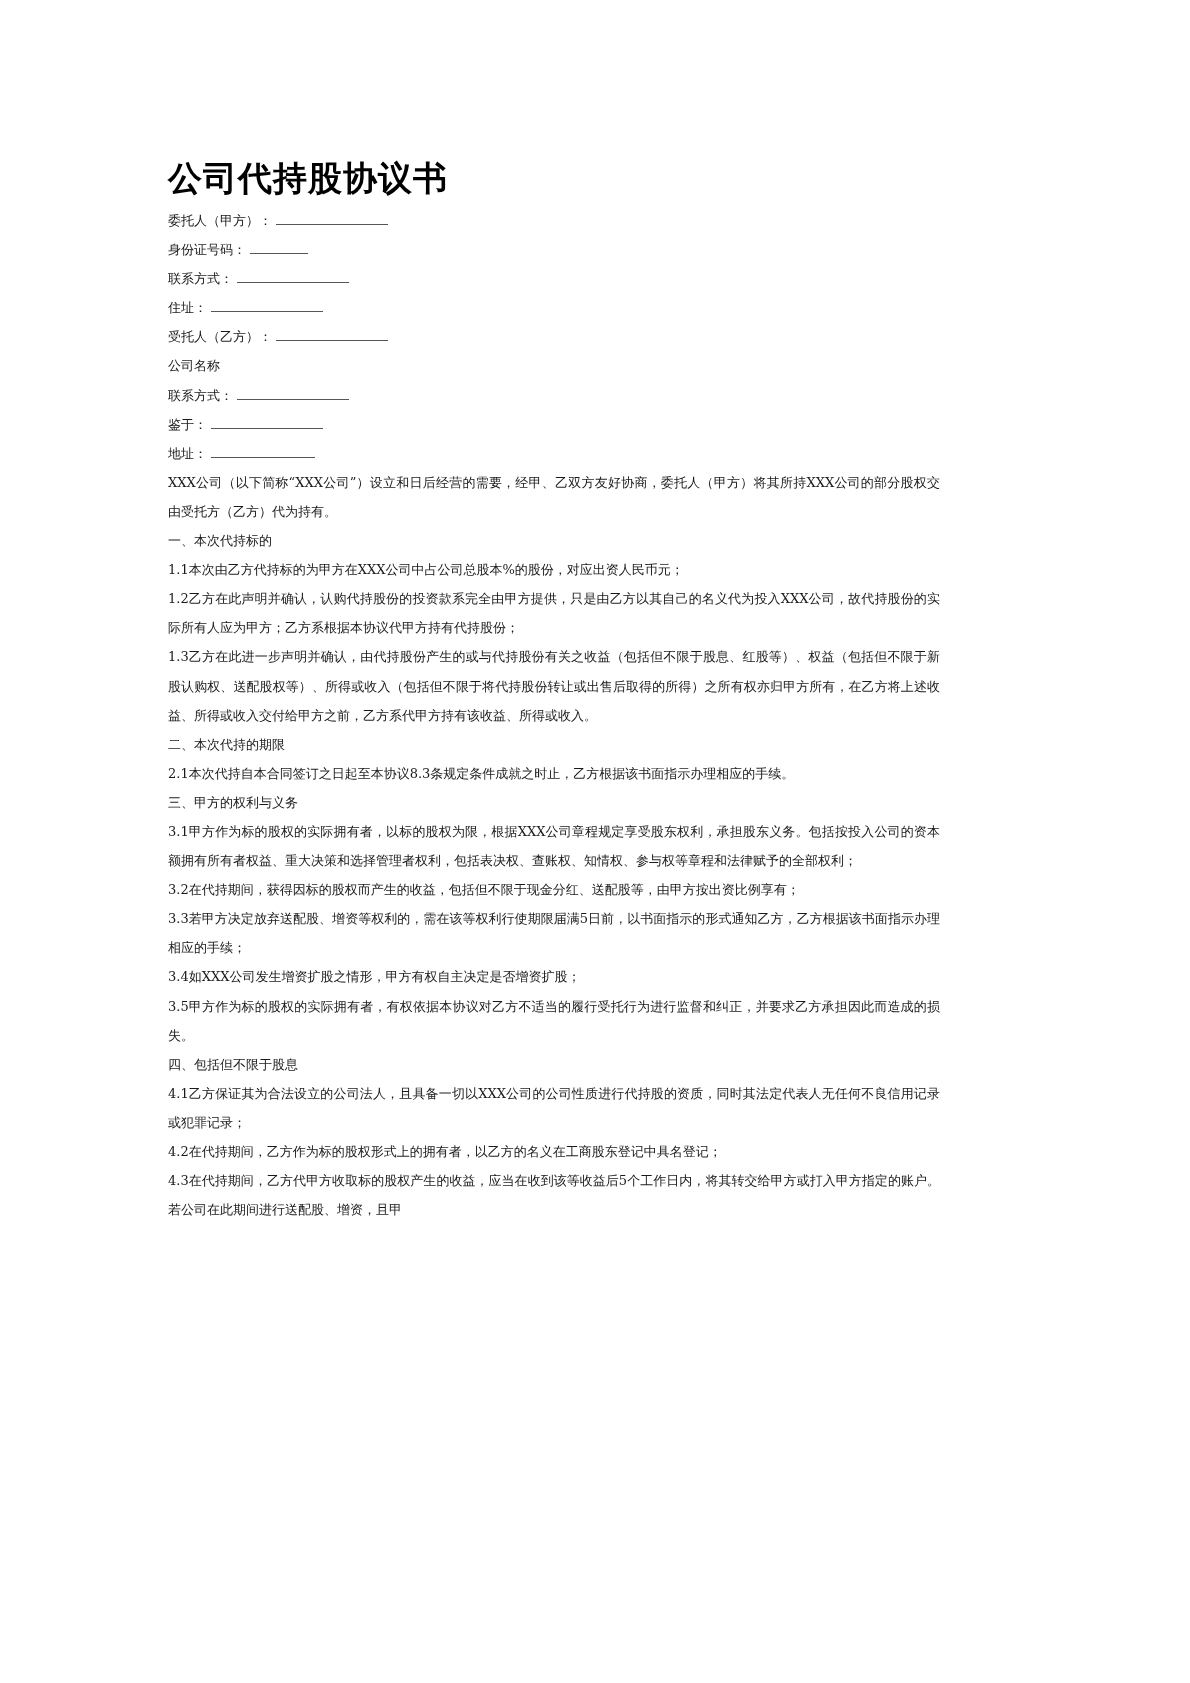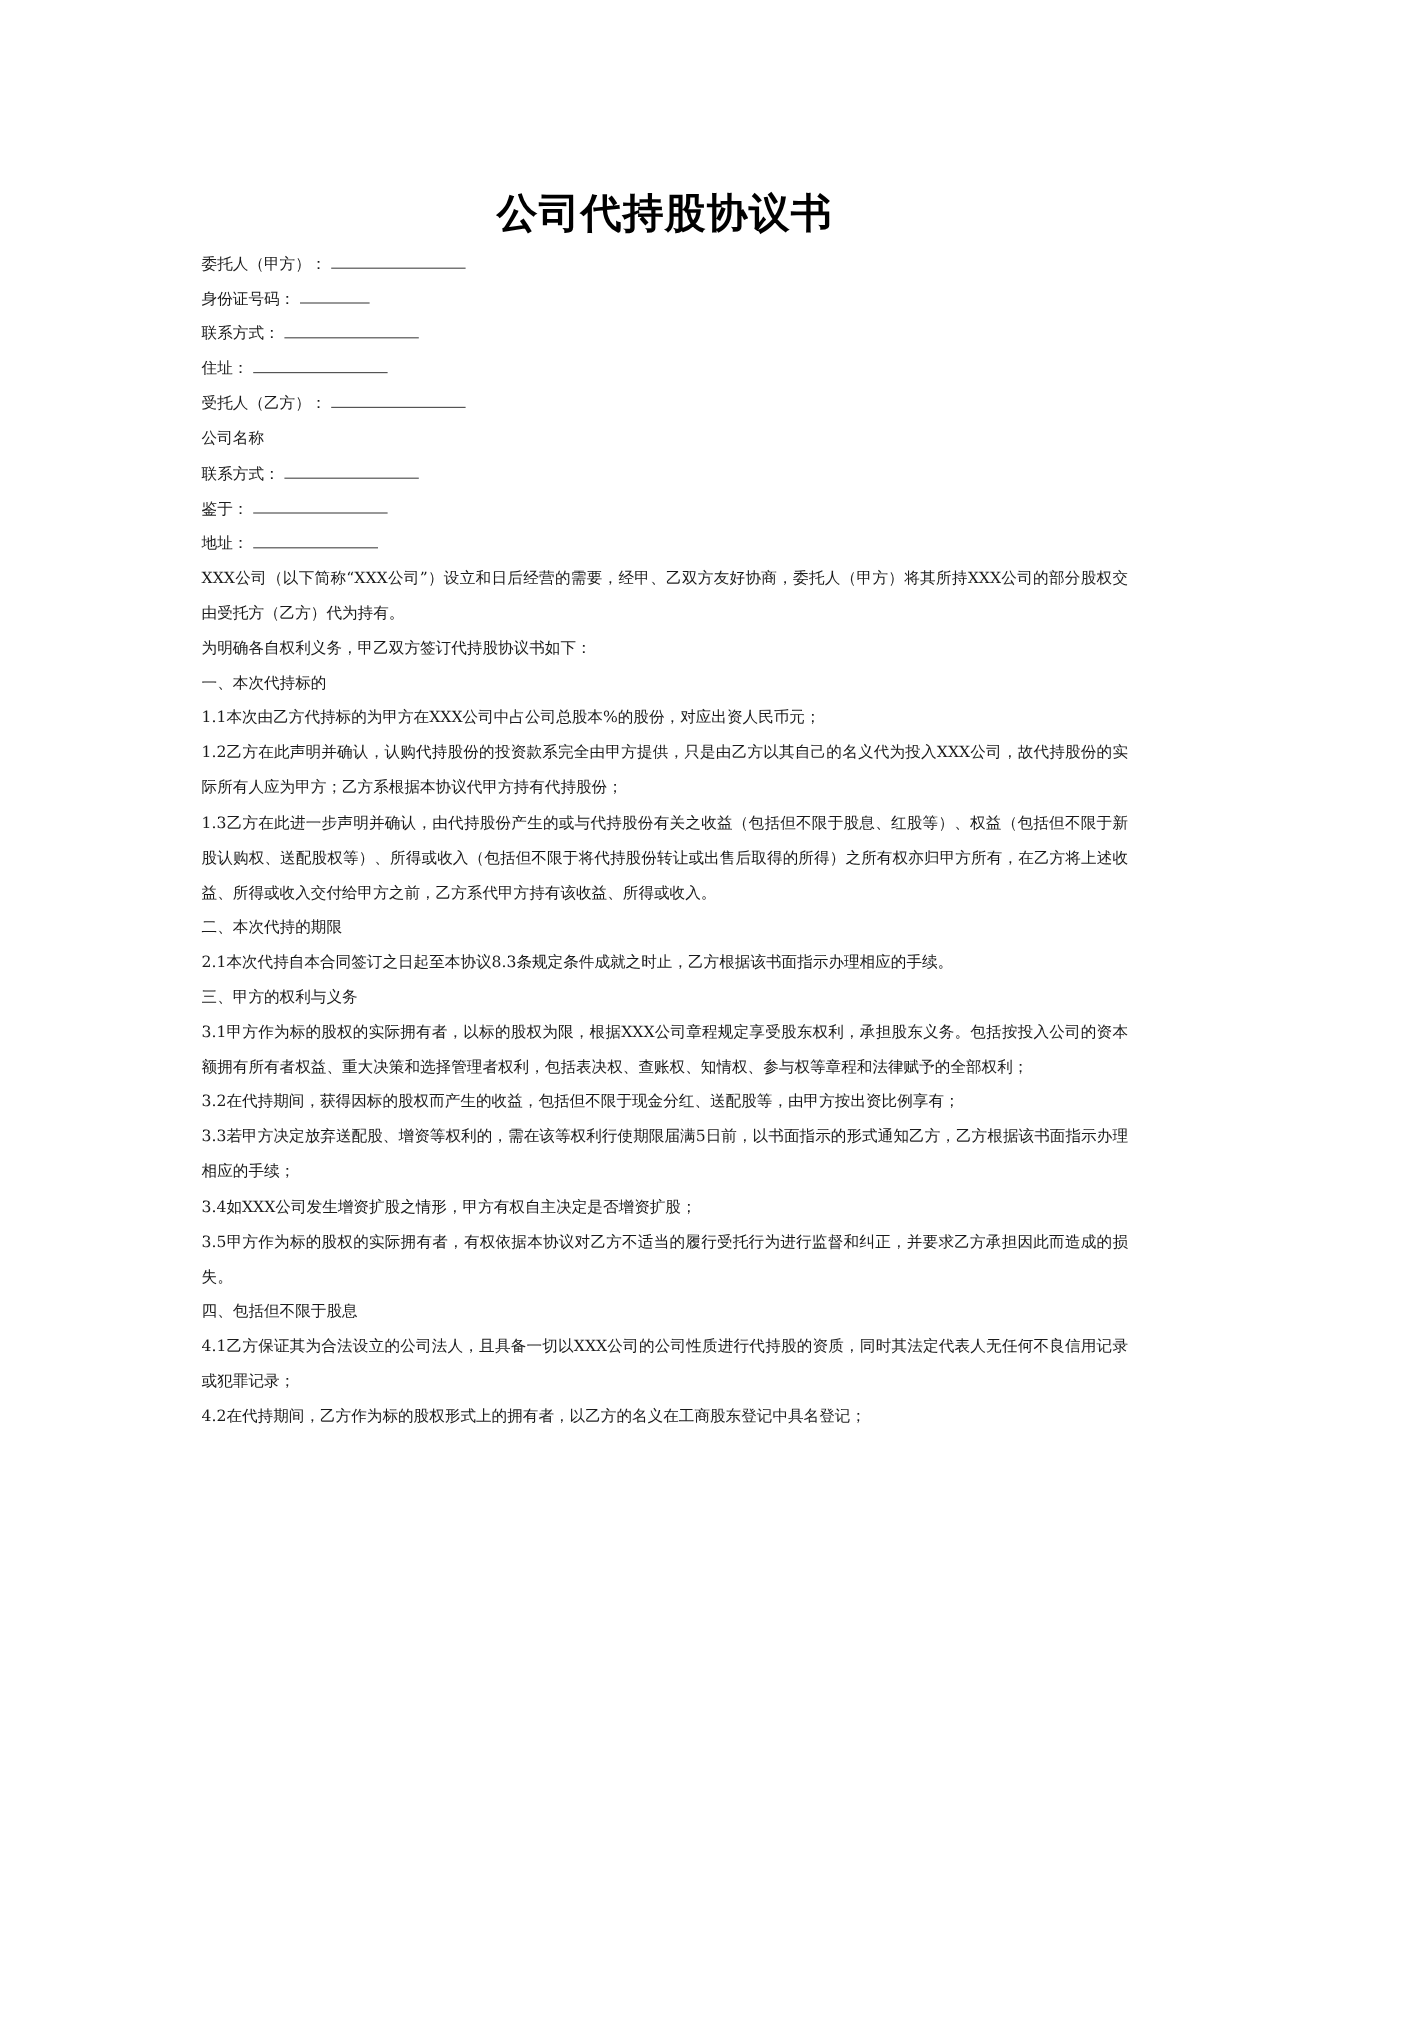--- a/index.html
+++ b/index.html
@@ -6,21 +6,21 @@
   body { width: 1190px; height: 1683px; position: relative; overflow: hidden; }
   .page {
     position: absolute;
     left: 168px;
     top: 150px;
     width: 772px;
     color: #1a1a1a;
     font-family: "DejaVu Serif", "Liberation Serif", serif;
   }
   .title {
-    text-align: center;
+    text-align: left;
     font-family: "DejaVu Sans", "Liberation Sans", sans-serif;
     font-weight: bold;
     font-size: 34px;
     line-height: 56px;
     margin: 0 0 0 0;
     letter-spacing: 1px;
     color: #000;
   }
   .line {
     font-size: 13px;
@@ -57,30 +57,30 @@
     <p class="line"><span>住址：</span><span class="blank" style="width:112px"></span></p>
     <p class="line"><span>受托人（乙方）：</span><span class="blank" style="width:112px"></span></p>
     <p class="line"><span>公司名称</span></p>
     <p class="line"><span>联系方式：</span><span class="blank" style="width:112px"></span></p>
     <p class="line"><span>鉴于：</span><span class="blank" style="width:112px"></span></p>
     <p class="line"><span>地址：</span><span class="blank" style="width:104px"></span></p>
   </div>
 
   <div>
     <p class="para">XXX公司（以下简称“XXX公司”）设立和日后经营的需要，经甲、乙双方友好协商，委托人（甲方）将其所持XXX公司的部分股权交由受托方（乙方）代为持有。</p>
-    <p class="para">为明确各自权利义务，甲乙双方签订代持股协议书如下：</p>
     <p class="para">一、本次代持标的</p>
     <p class="para">1.1本次由乙方代持标的为甲方在XXX公司中占公司总股本%的股份，对应出资人民币元；</p>
     <p class="para">1.2乙方在此声明并确认，认购代持股份的投资款系完全由甲方提供，只是由乙方以其自己的名义代为投入XXX公司，故代持股份的实际所有人应为甲方；乙方系根据本协议代甲方持有代持股份；</p>
     <p class="para">1.3乙方在此进一步声明并确认，由代持股份产生的或与代持股份有关之收益（包括但不限于股息、红股等）、权益（包括但不限于新股认购权、送配股权等）、所得或收入（包括但不限于将代持股份转让或出售后取得的所得）之所有权亦归甲方所有，在乙方将上述收益、所得或收入交付给甲方之前，乙方系代甲方持有该收益、所得或收入。</p>
     <p class="para">二、本次代持的期限</p>
     <p class="para">2.1本次代持自本合同签订之日起至本协议8.3条规定条件成就之时止，乙方根据该书面指示办理相应的手续。</p>
     <p class="para">三、甲方的权利与义务</p>
     <p class="para">3.1甲方作为标的股权的实际拥有者，以标的股权为限，根据XXX公司章程规定享受股东权利，承担股东义务。包括按投入公司的资本额拥有所有者权益、重大决策和选择管理者权利，包括表决权、查账权、知情权、参与权等章程和法律赋予的全部权利；</p>
     <p class="para">3.2在代持期间，获得因标的股权而产生的收益，包括但不限于现金分红、送配股等，由甲方按出资比例享有；</p>
     <p class="para">3.3若甲方决定放弃送配股、增资等权利的，需在该等权利行使期限届满5日前，以书面指示的形式通知乙方，乙方根据该书面指示办理相应的手续；</p>
     <p class="para">3.4如XXX公司发生增资扩股之情形，甲方有权自主决定是否增资扩股；</p>
     <p class="para">3.5甲方作为标的股权的实际拥有者，有权依据本协议对乙方不适当的履行受托行为进行监督和纠正，并要求乙方承担因此而造成的损失。</p>
     <p class="para">四、包括但不限于股息</p>
     <p class="para">4.1乙方保证其为合法设立的公司法人，且具备一切以XXX公司的公司性质进行代持股的资质，同时其法定代表人无任何不良信用记录或犯罪记录；</p>
     <p class="para">4.2在代持期间，乙方作为标的股权形式上的拥有者，以乙方的名义在工商股东登记中具名登记；</p>
+    <p class="para">4.3在代持期间，乙方代甲方收取标的股权产生的收益，应当在收到该等收益后5个工作日内，将其转交给甲方或打入甲方指定的账户。若公司在此期间进行送配股、增资，且甲</p>
   </div>
 </div>
 
 </body></html>

